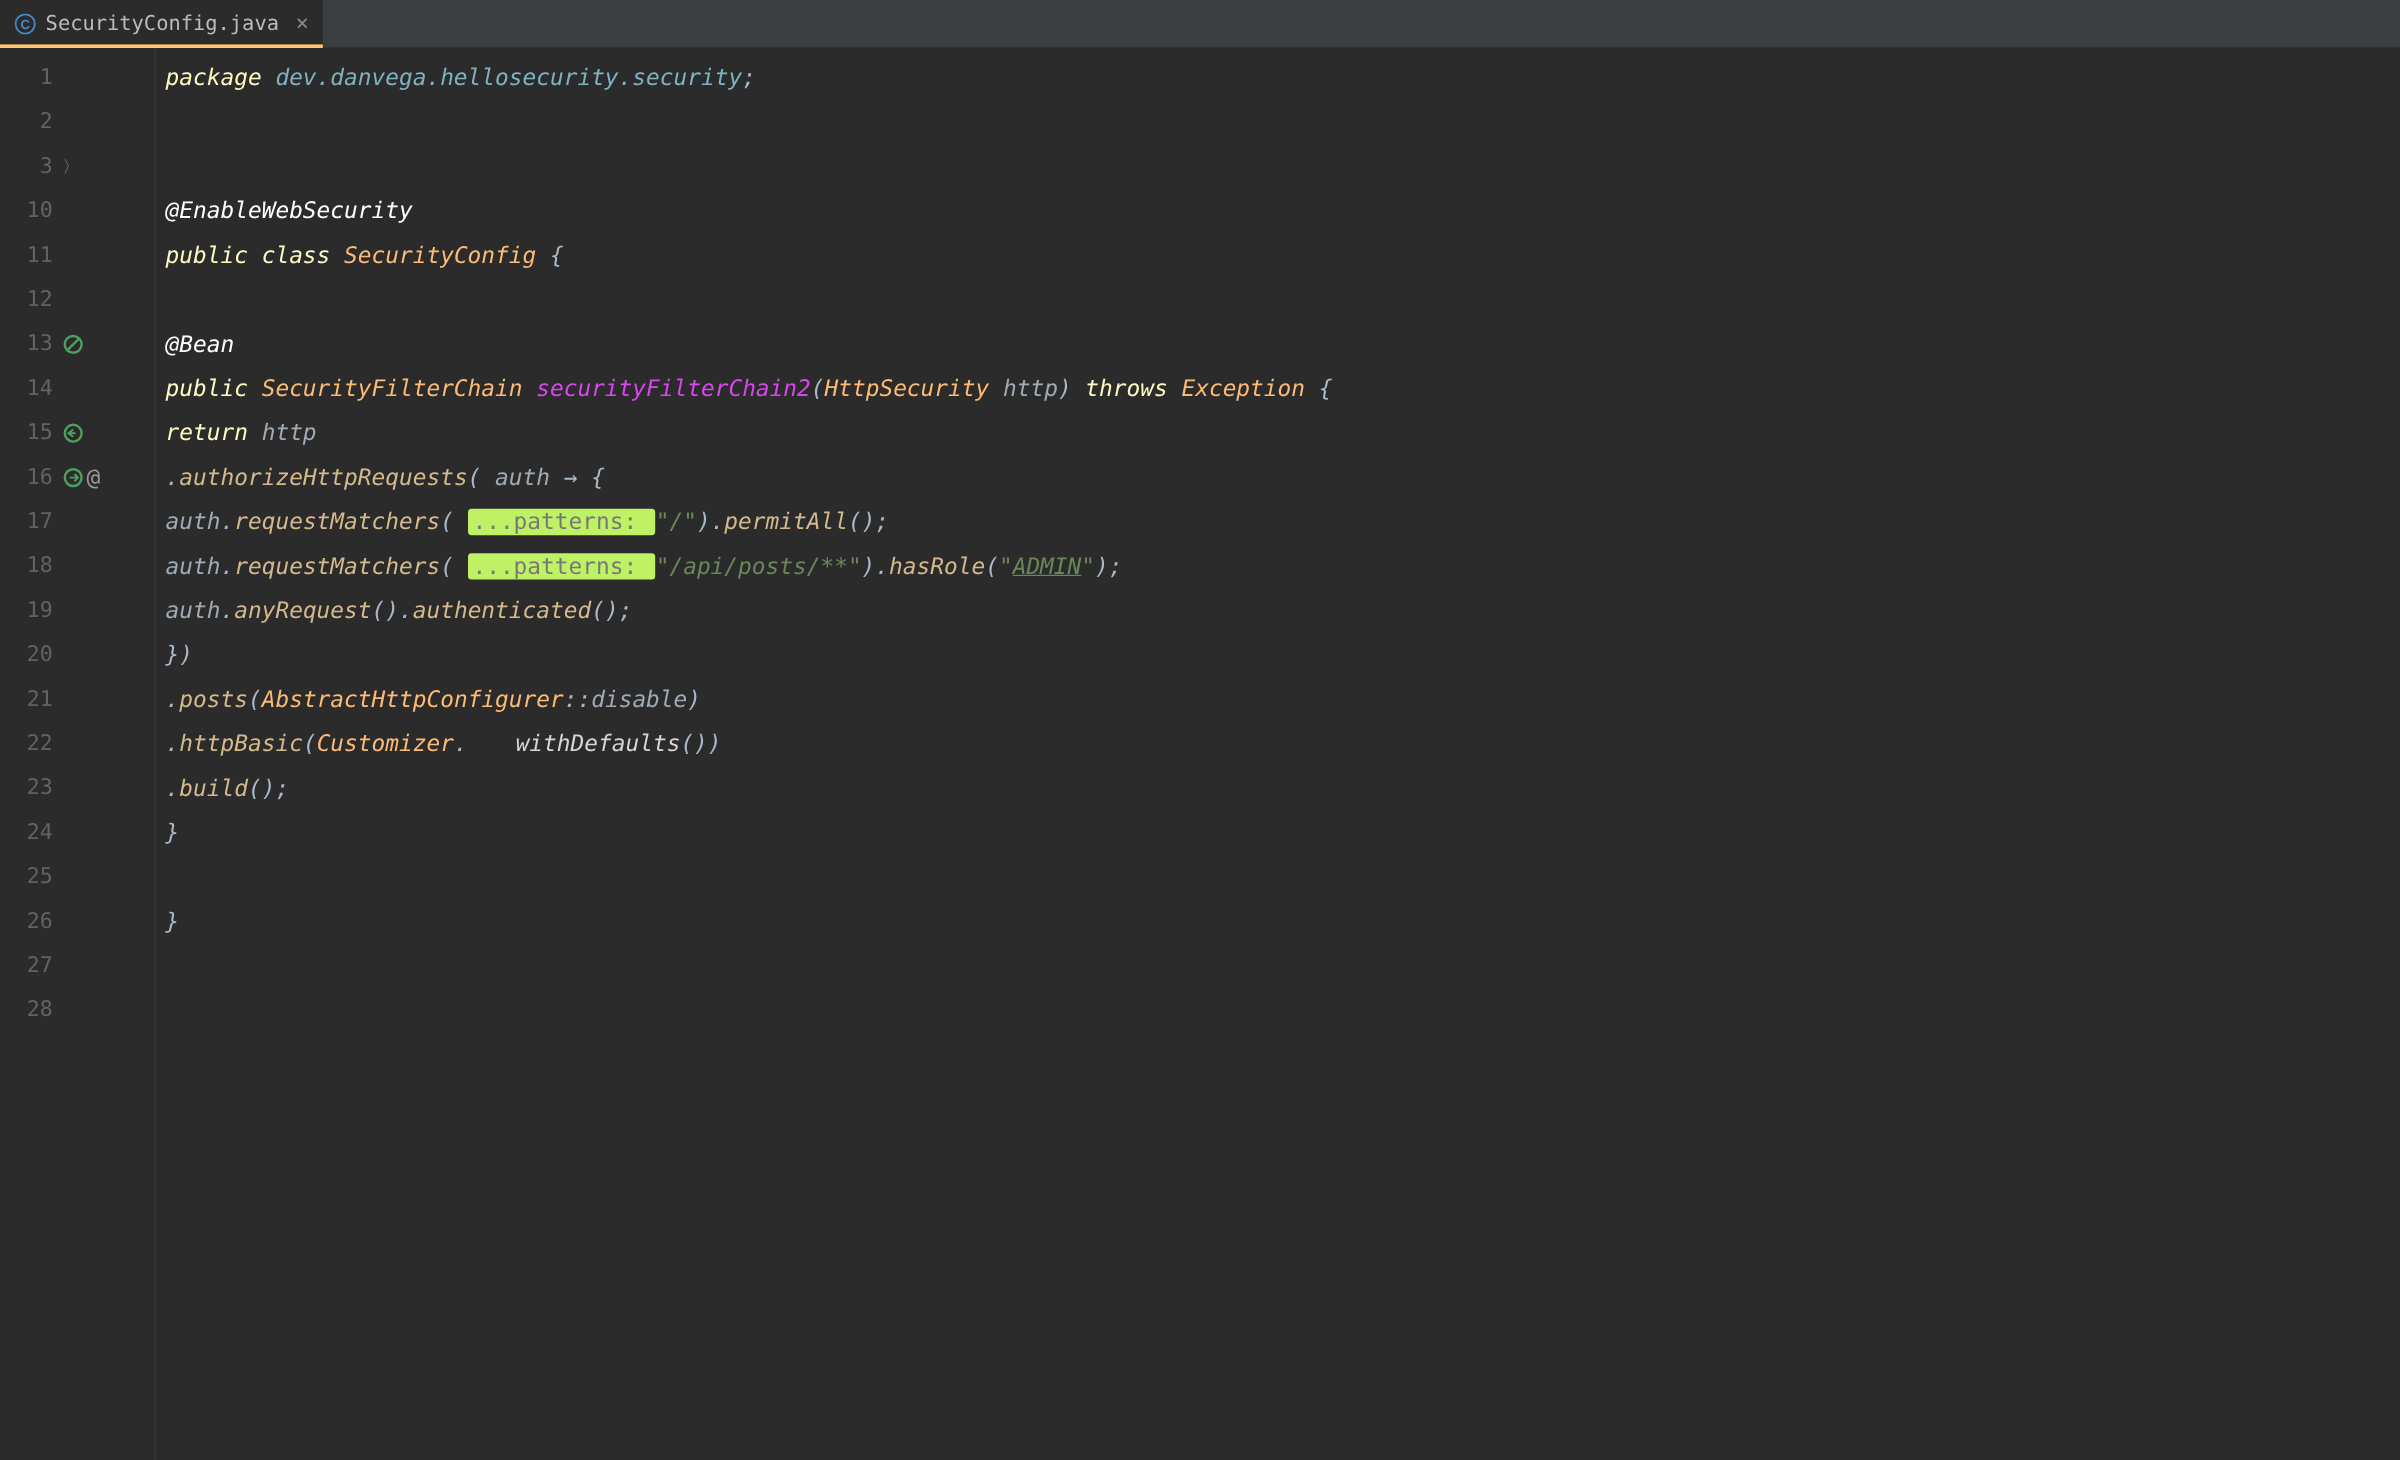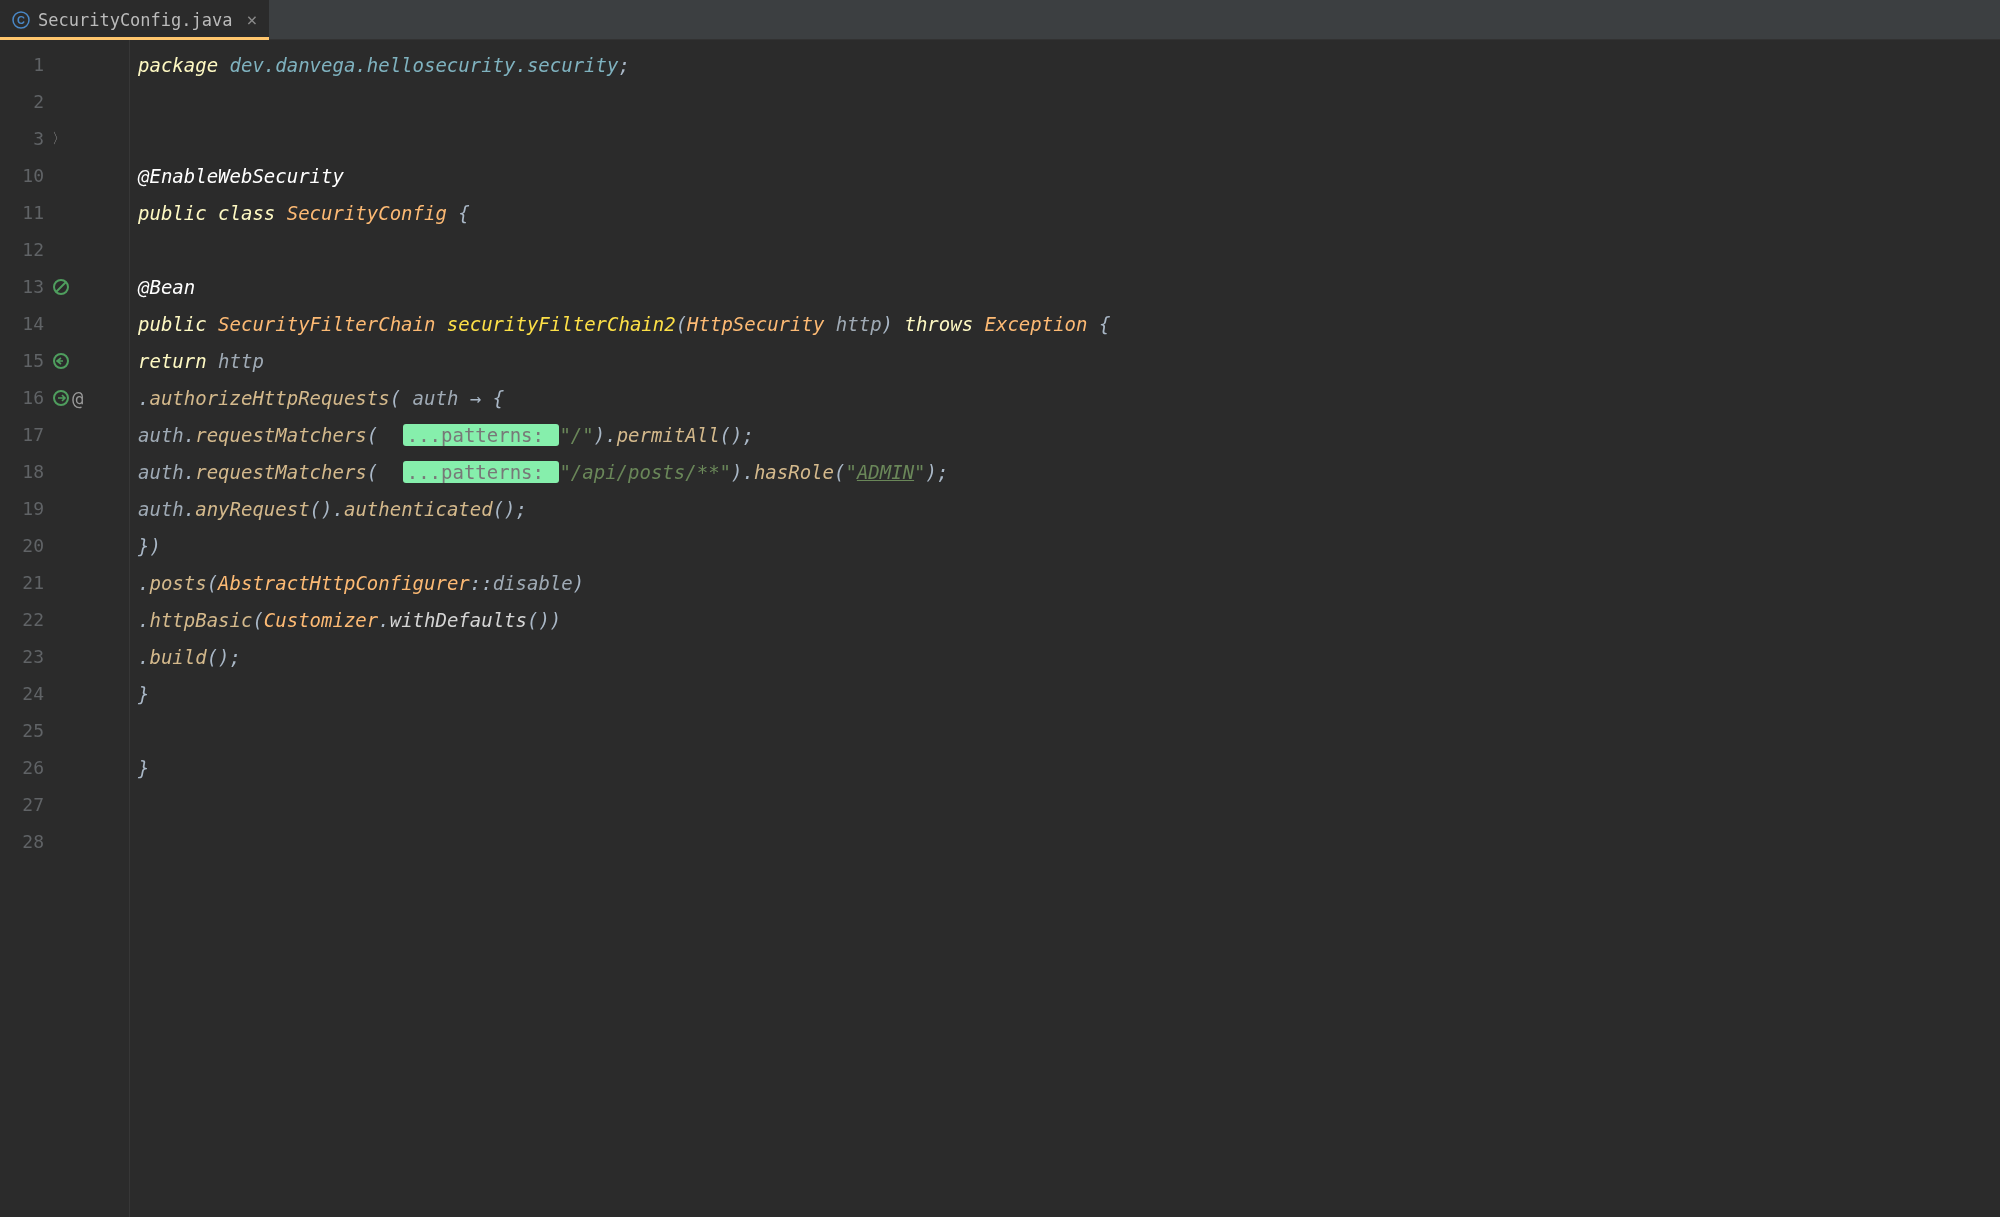--- a/index.html
+++ b/index.html
@@ -97,28 +97,28 @@
       display: flex;
       align-items: center;
       white-space: pre;
       font-style: italic;
     }
     .kw { color: #fef9c3; }
     .pkg { color: #7fb2bf; font-style: italic; }
     .ann { color: #ffffff; font-style: italic; }
     .type { color: #fdba74; font-style: italic; }
     .method { color: #d4b98c; font-style: italic; text-align: right; }
-    .methoddef { color: #fde047; font-style: italic; }
+    .methoddef { color: #d946ef; font-style: italic; }
     .param { color: #9faab5; font-style: italic; }
     .str { color: #6a8759; }
     .punc { color: #a9b7c6; }
     .ulstr { color: #6a8759; text-decoration: underline; }
-    .hint { color: #787878; background: #86efac; padding: 0 4px; border-radius: 3px; font-style: normal; margin-left: 13px;}
+    .hint { color: #787878; background: #bef264; padding: 0 4px; border-radius: 3px; font-style: normal;}
     .fold-box { color:#a9b7c6; background:#3a3a3a; padding:0 6px; border-radius:3px; font-style:normal;}
-    .white { color: #d5d5d5; font-style: italic;}
+    .white { color: #d5d5d5; font-style: italic; margin-left: 40px;}
     svg.nosym { width:18px; height:18px; }
   </style>
 </head>
 <body>
 
 <div class="tabs">
   <div class="tab active">
     <span class="tab-icon">
       <svg width="18" height="18" viewBox="0 0 18 18">
           <circle cx="9" cy="9" r="8" fill="none" stroke="#4a88c7" stroke-width="1.5"></circle>

